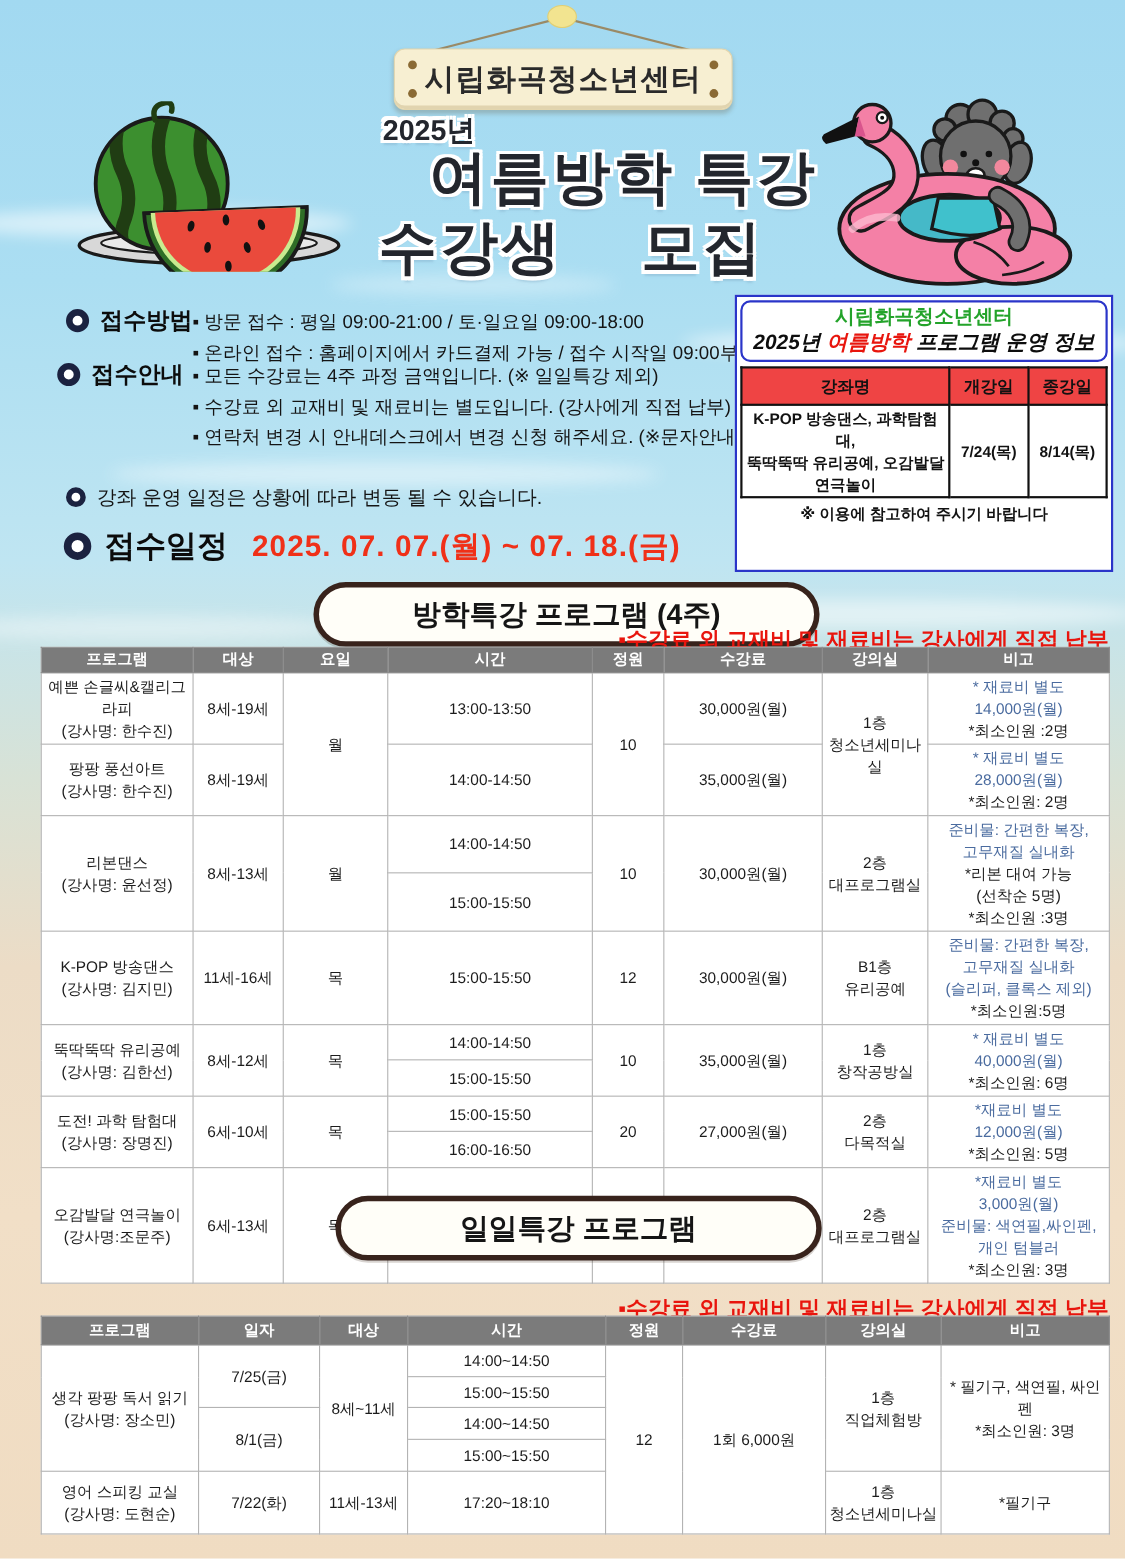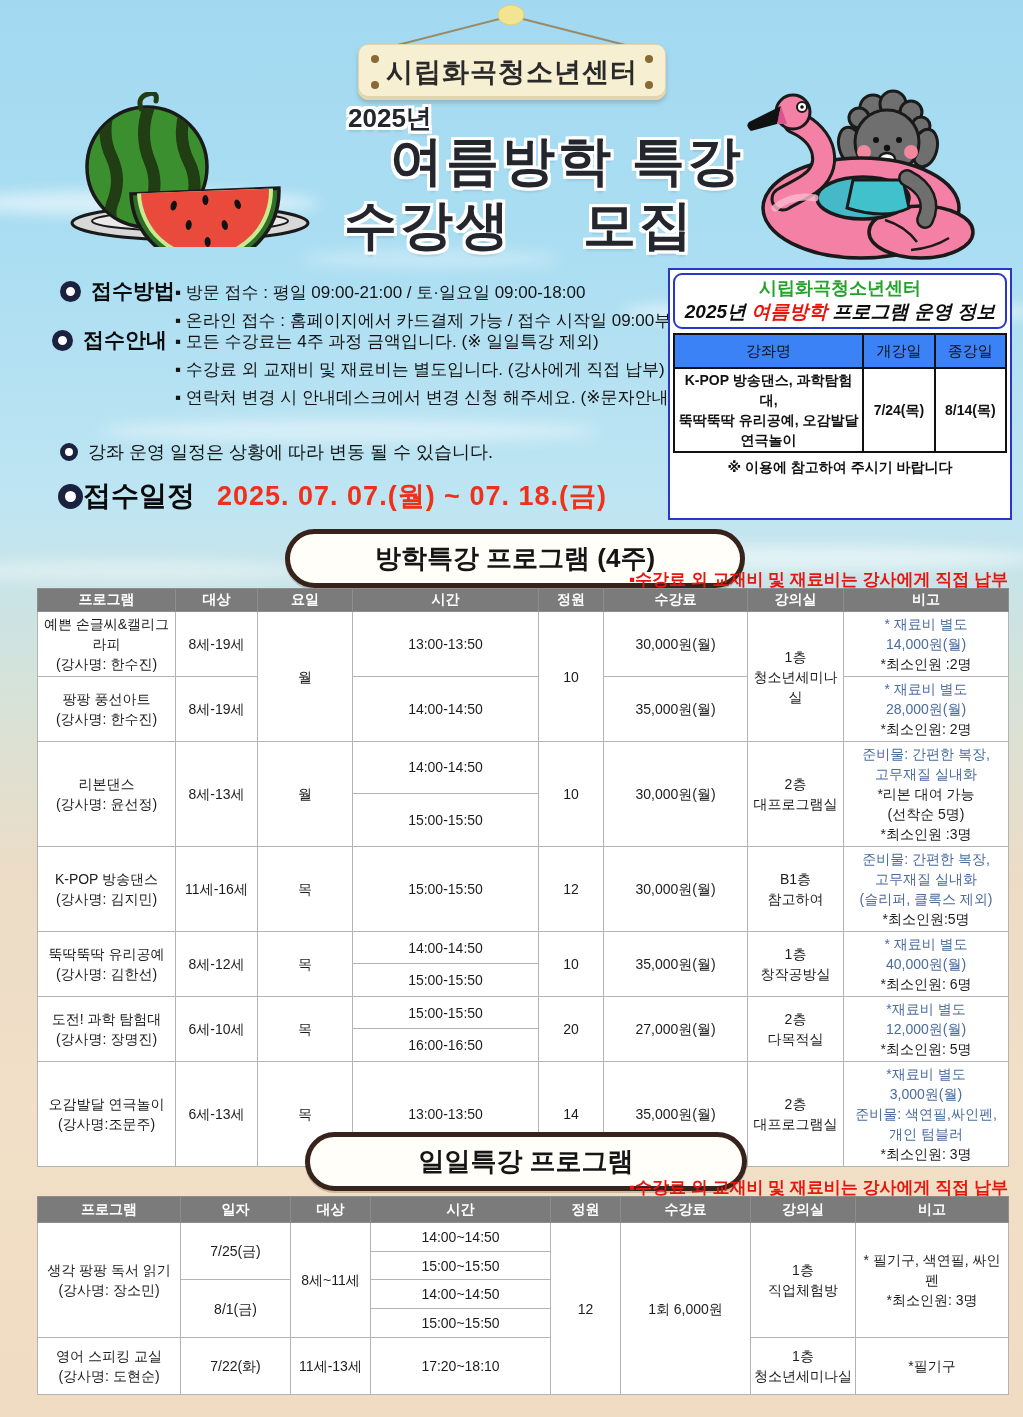--- a/index.html
+++ b/index.html
@@ -24,36 +24,36 @@
   .t-main{position:absolute;left:344px;width:340px;font-size:53px;font-weight:900;color:#23262d;letter-spacing:3px;white-space:pre;}
   #title1{top:126px;margin-left:46px;}
   #title2{top:190px;}
   
   .ring{display:inline-block;width:9px;height:9px;border:6px solid #1b2240;border-radius:50%;background:#fff;vertical-align:middle;}
   .ring.sm{width:8px;height:8px;border-width:5px;}
   .ring.lg{width:11px;height:11px;border-width:7px;}
   .reg-label{font-size:21px;font-weight:800;color:#0c0c0c;margin-left:10px;vertical-align:middle;}
   .reg-item{font-size:17px;color:#141414;line-height:28px;white-space:nowrap;}
   .abs{position:absolute;}
-  .sched-label{font-size:28px;font-weight:900;color:#0b0b0b;margin-left:0;vertical-align:middle;}
+  .sched-label{font-size:28px;font-weight:900;color:#0b0b0b;margin-left:12px;vertical-align:middle;}
   .sched-value{font-size:27px;font-weight:800;color:#f03018;margin-left:22px;vertical-align:middle;letter-spacing:1px;}
   
   .infobox{position:absolute;left:668px;top:268px;width:344px;height:252px;background:#fff;border:2px solid #2a35c9;box-sizing:border-box;padding:3px;}
   .infobox-title{border:2px solid #2a35c9;border-radius:9px;text-align:center;padding:2px 0 3px;}
   .ib-green{color:#23a32a;font-weight:800;font-size:18px;line-height:23px;}
   .ib-line{color:#0d0d0d;font-weight:800;font-size:19px;line-height:24px;font-style:italic;}
   .ib-red{color:#e8150d;}
   .ib-table{width:100%;border-collapse:collapse;margin-top:4px;table-layout:fixed;}
-  .ib-table th{border:2px solid #111;font-size:15px;font-weight:400;height:30px;background:#3b82f6;color:#111;}
+  .ib-table th{border:2px solid #111;font-size:15px;font-weight:700;height:30px;background:#ef4444;color:#111;}
   .ib-table td{border:2px solid #111;text-align:center;font-size:14px;font-weight:600;color:#111;white-space:pre-line;line-height:20px;}
   .ib-date{color:#2433d9;font-weight:700;font-size:15px;}
   .ib-footer{text-align:center;font-size:14px;font-weight:800;color:#111;margin-top:6px;}
   
   .pill{position:absolute;background:#fffef8;border:5px solid #38231c;border-radius:30px;display:flex;align-items:center;justify-content:center;font-size:26px;font-weight:800;color:#151515;box-shadow:0 2px 0 rgba(60,40,25,.2);}
-  .rednote{position:absolute;right:15px;color:#e8150d;font-weight:700;font-size:17px;}
+  .rednote{position:absolute;right:15px;color:#e8150d;font-weight:700;font-size:20px;}
   
   .ptable{position:absolute;left:37px;border-collapse:collapse;background:#fff;table-layout:fixed;}
   .ptable th{background:#7b7b7b;color:#fff;font-size:14px;font-weight:700;border:1px solid #8d8d8d;padding:0;}
   .ptable td{border:1px solid #b3b3b3;text-align:center;vertical-align:middle;font-size:14px;color:#1c1c1c;padding:2px 3px;line-height:20px;}
   .pre{white-space:pre-line;}
   .blue{color:#4a6b9f;}
   .note-cell div{line-height:20px;}
   #table1{top:588px;width:971px;}
   #table2{top:1196px;width:971px;}
   svg{display:block;}
@@ -281,21 +281,21 @@
   </tr>
   <tr style="height:65px">
     <td class="pre">K-POP 방송댄스
 (강사명: 김지민)</td>
     <td>11세-16세</td>
     <td>목</td>
     <td>15:00-15:50</td>
     <td>12</td>
     <td>30,000원(월)</td>
     <td class="pre">B1층
-참고하여</td>
+유리공예</td>
     <td class="note-cell">
             <div class="blue pre">준비물: 간편한 복장,
 고무재질 실내화
 (슬리퍼, 클록스 제외)</div>
             <div class="pre">*최소인원:5명</div>
           </td>
   </tr>
   <tr style="height:32px">
     <td rowspan="2" class="pre">뚝딱뚝딱 유리공예
 (강사명: 김한선)</td>
@@ -348,21 +348,21 @@
             <div class="blue pre">*재료비 별도
 3,000원(월)
 준비물: 색연필,싸인펜,
 개인 텀블러</div>
             <div class="pre">*최소인원: 3명</div>
           </td>
   </tr>
 </tbody>
     </table>
 
-<div class="pill" style="left:305px;top:1132px;width:432px;height:49px;">일일특강 프로그램</div>
+<div class="pill" style="left:305px;top:1087px;width:432px;height:49px;">일일특강 프로그램</div>
 <div class="rednote" style="top:1176px;">▪수강료 외 교재비 및 재료비는 강사에게 직접 납부</div>
 
 <table class="ptable" id="table2">
   <colgroup>
         <col style="width:143px">
         <col style="width:110px">
         <col style="width:80px">
         <col style="width:180px">
         <col style="width:70px">
         <col style="width:130px">

